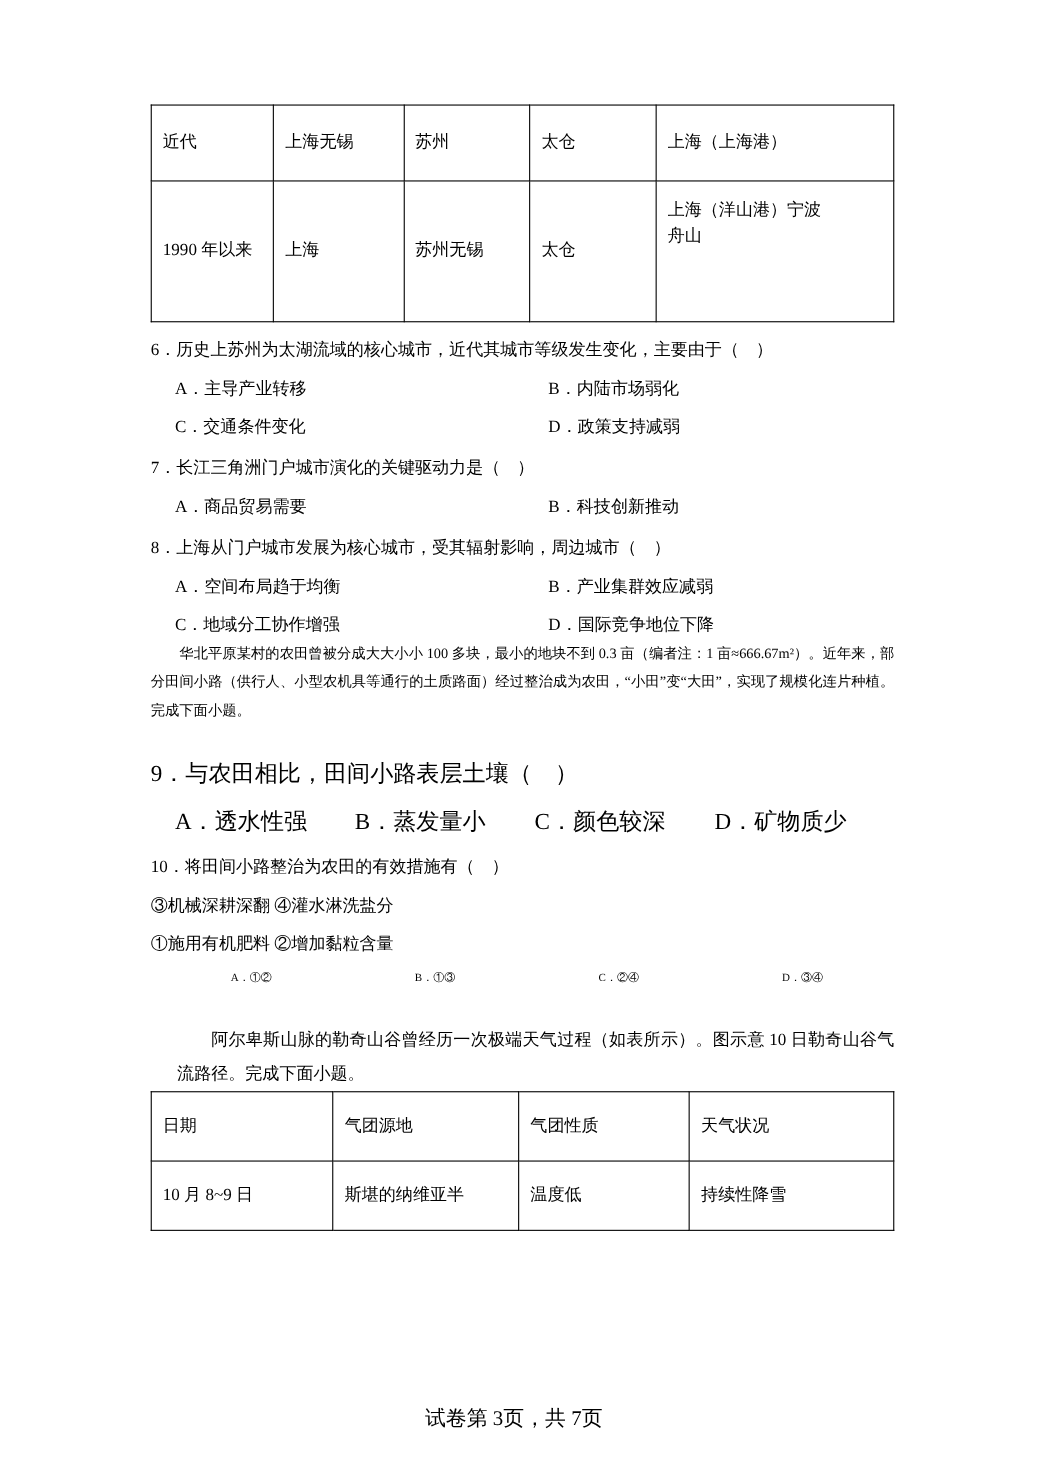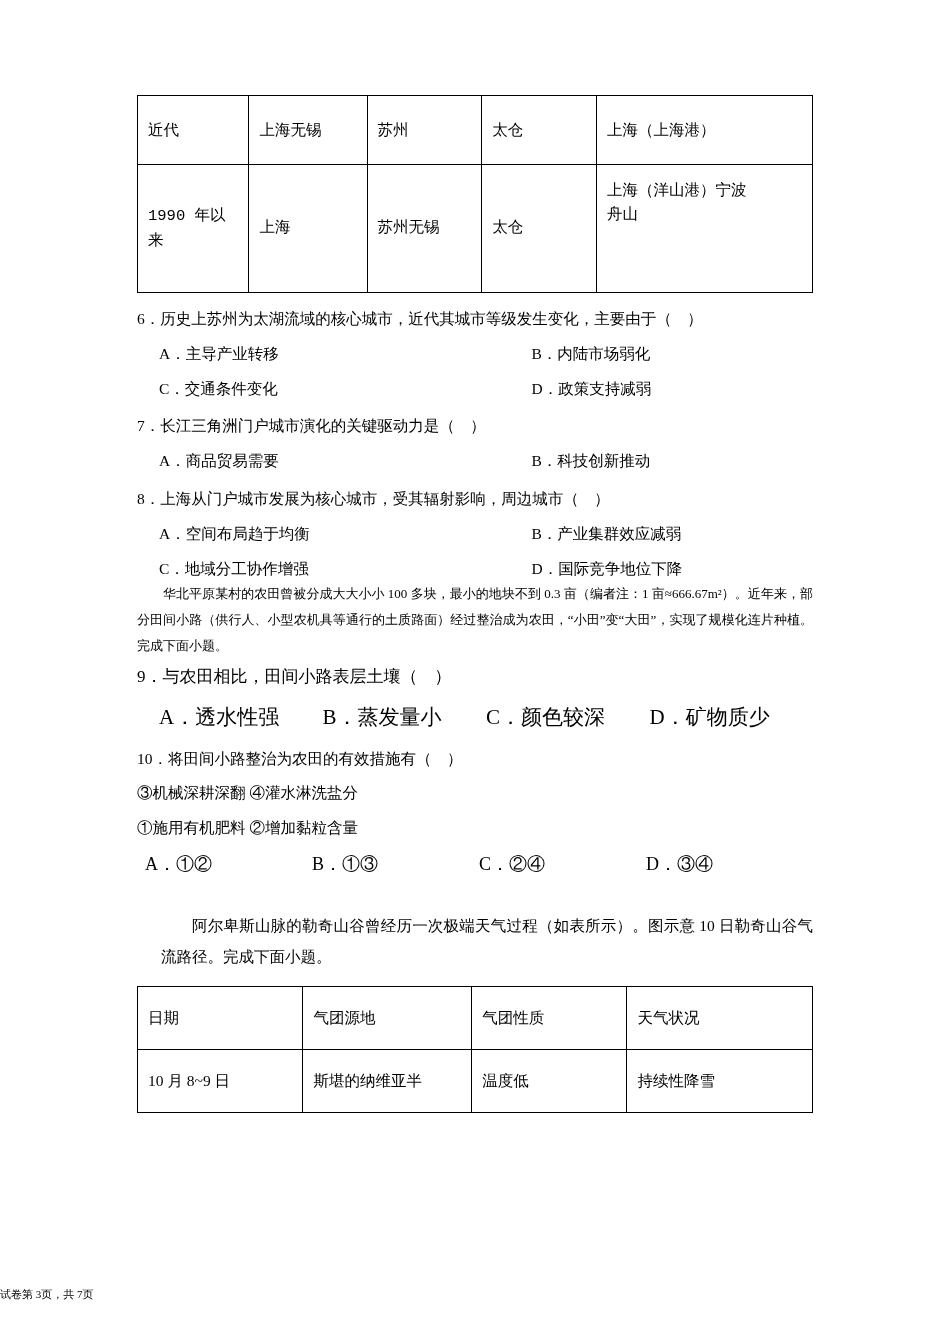--- a/index.html
+++ b/index.html
@@ -31,85 +31,85 @@
     word-break:break-all;
   }
   
   .t1 col.c1{width:16.5%}
   .t1 col.c2{width:17.5%}
   .t1 col.c3{width:17%}
   .t1 col.c4{width:17%}
   .t1 col.c5{width:32%}
 
   .t1 tr.r1 td{height:52px;}
-  .t1 tr.r2 td{height:105px;vertical-align:middle;font-family:Liberation Mono, monospace;}
+  .t1 tr.r2 td{height:105px;vertical-align:middle;}
   .t1 tr.r2 td.tall{vertical-align:top;padding-top:14px;}
 
   .q{
     font-size:15.5px;
     line-height:1.6;
     margin:13px 0 0 0;
   }
   .q.first{margin-top:14px;}
   .opts{
     margin-top:10px;
     font-size:15.5px;
     line-height:1.6;
     display:flex;
-    gap:33px;
   }
   .opts .o{flex:0 0 52%;padding-left:22px;box-sizing:border-box;}
   .opts .o2{flex:0 0 48%;padding-left:10px;box-sizing:border-box;}
   .para{
     font-size:13px;
     line-height:2.0;
     text-align:justify;
     text-indent:2em;
   }
   .q9{
-    font-size:17px;
+    font-size:21px;
     line-height:1.6;
-    margin-top:4px;
+    margin-top:28px;
   }
   .opts4{
     display:flex;
     font-size:21px;
     margin-top:12px;
     padding-left:22px;
   }
   .opts4 .oo{flex:0 0 25%;}
   .q10{font-size:15.5px;line-height:1.6;margin-top:16px;}
   .sub{font-size:15.5px;line-height:1.6;margin-top:10px;}
   .opts4b{
     display:flex;
-    font-size:18px;
+    font-size:10px;
     margin-top:11px;
     padding-left:8px;
+    text-align:center;
   }
   .opts4b .oo{flex:0 0 25%;}
   .para2{
     font-size:15.5px;
     line-height:2.0;
     text-align:justify;
     text-indent:2em;
     margin-top:34px;
     margin-left:24px;
   }
-  table.t2{margin-top:14px;padding-left:16px;}
+  table.t2{padding-left:16px;}
   .t2 col.d1{width:24.5%}
   .t2 col.d2{width:25%}
   .t2 col.d3{width:23%}
   .t2 col.d4{width:27.5%}
   .t2 td{height:46px;}
   .footer{
     position:absolute;
     left:0;right:16px;
     bottom:42px;
-    text-align:left;
-    font-size:11px;
+    text-align:center;
+    font-size:19px;
   }
 </style>
 </head>
 <body>
 
 <div class="page">
 
   <table class="tbl t1">
     <colgroup>
         <col class="c1">

